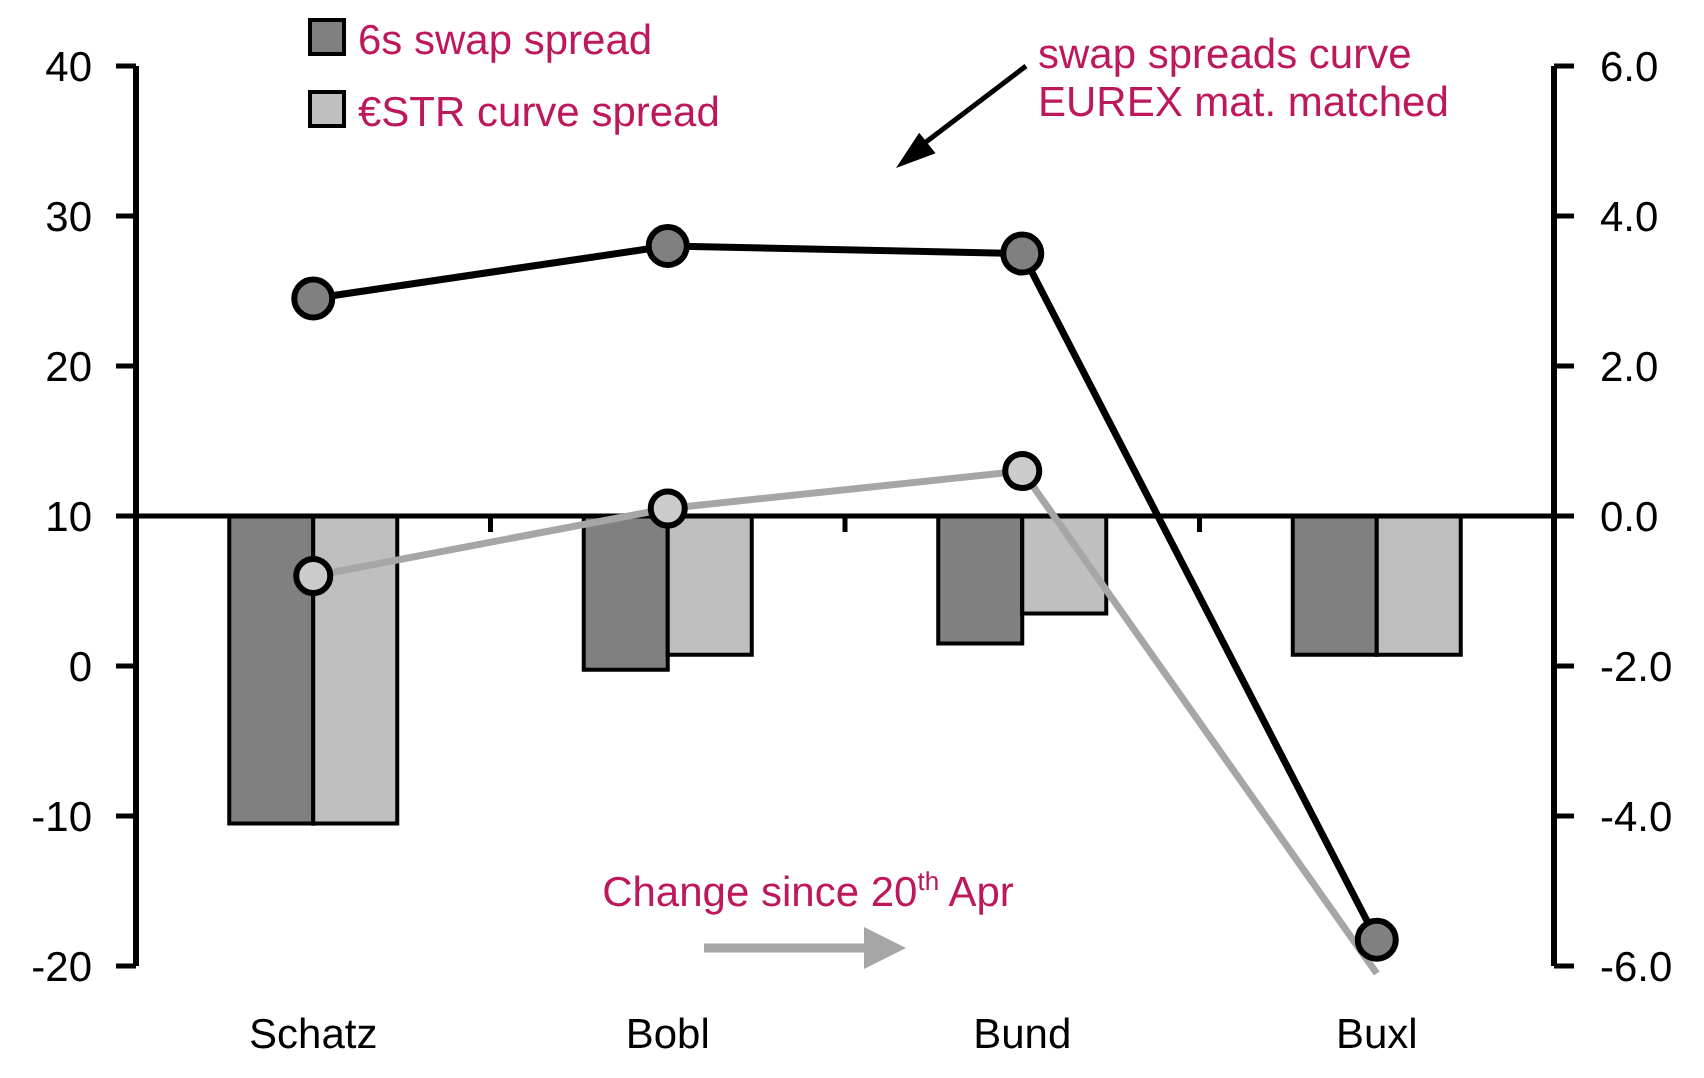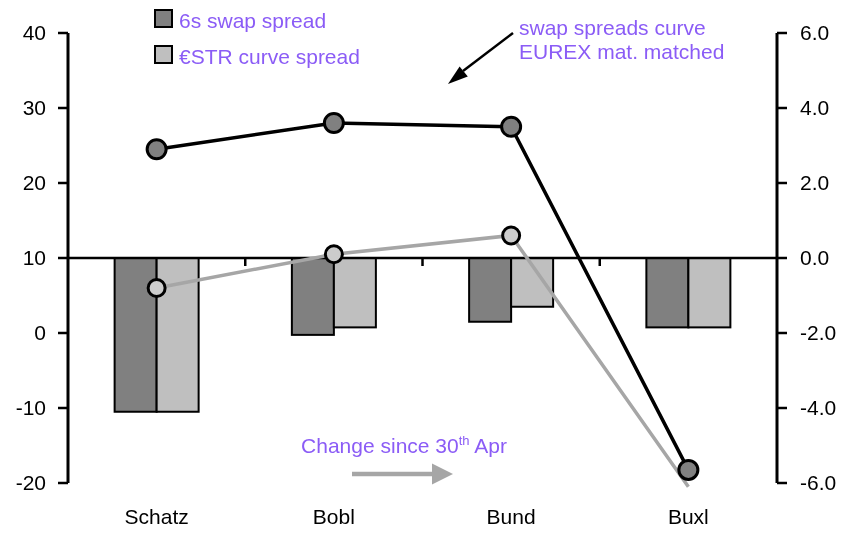--- a/index.html
+++ b/index.html
@@ -1,18 +1,18 @@
 <!DOCTYPE html>
 <html><head>
 <meta charset="utf-8">
 <style>
   html,body{margin:0;padding:0;background:#fff;}
   .stage{
     position:relative;width:852px;height:539px;background:#ffffff;overflow:hidden;
-    font-family:"Liberation Sans",sans-serif;color:#8b5cf6;
+    font-family:"Liberation Sans",sans-serif;color:#be185d;
   }
   .stage svg{position:absolute;left:0;top:0;}
   svg text{font-family:"Liberation Sans",sans-serif;font-size:21px;fill:#000000;}
   .legend{position:absolute;left:110px;top:9px;}
   .legend-row{display:flex;height:36px;margin-left:44px;}
   .legend-swatch{width:15px;height:15px;border:2.5px solid #000;margin-right:6px;flex:0 0 auto;}
   .legend-label{font-size:21px;white-space:nowrap;}
   .eurex-annotation{position:absolute;left:519px;top:16px;font-size:21px;line-height:24px;white-space:nowrap;}
   .change-annotation{position:absolute;left:284px;top:433px;width:240px;text-align:center;font-size:21px;white-space:nowrap;}
   .change-annotation sup{font-size:13px;text-align:center;}
@@ -92,14 +92,14 @@
       <span class="legend-swatch" style="background: rgb(191, 191, 191);"></span>
       <span class="legend-label">€STR curve spread</span>
     </div>
   </div>
 
   <div class="eurex-annotation">
     <div>swap spreads curve</div>
     <div>EUREX mat. matched</div>
   </div>
 
-  <div class="change-annotation"><span>Change since 30</span><sup>th</sup><span> Apr</span></div>
+  <div class="change-annotation"><span>Change since 20</span><sup>th</sup><span> Apr</span></div>
 </div>
 
 </body></html>

